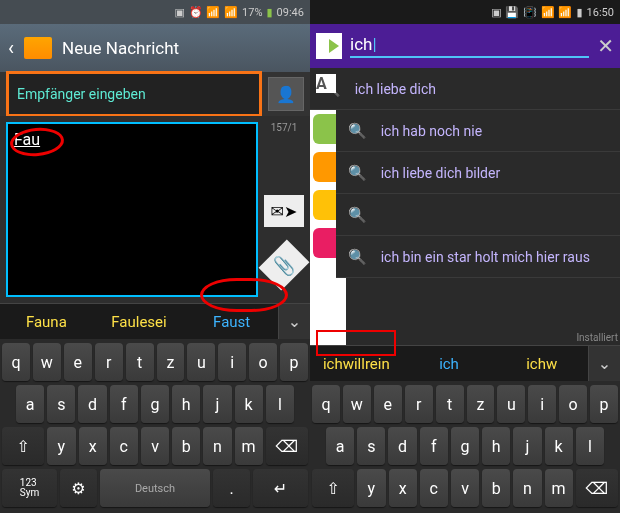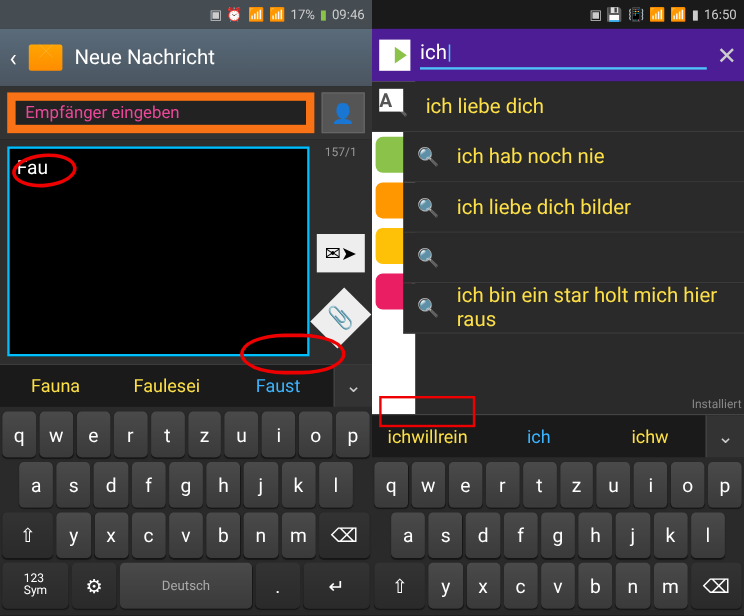--- a/index.html
+++ b/index.html
@@ -9,25 +9,25 @@
 .phone-right{width:310px}
 .status-bar{height:24px;background:#2a2a2a;display:flex;align-items:center;justify-content:flex-end;padding:0 6px;gap:4px;color:#ccc;font-size:11px}
 .phone-left .status-bar{background:#454c52}
 .status-icons{display:flex;gap:4px;align-items:center}
 .header{height:48px;background:linear-gradient(#5a6b7a,#4a5560);display:flex;align-items:center;padding:0 8px;gap:10px;color:#fff}
 .back-arrow{font-size:20px;color:#fff}
 .msg-icon{width:28px;height:22px;background:linear-gradient(#ffa500,#ff8c00);border-radius:2px;position:relative}
 .msg-icon::after{content:"";position:absolute;top:0;left:0;right:0;height:11px;background:linear-gradient(135deg,transparent 49%,#fff 50%,transparent 51%),linear-gradient(-135deg,transparent 49%,#fff 50%,transparent 51%)}
 .header-title{font-size:17px}
 .recipient-row{height:44px;background:#333;display:flex;align-items:center;padding:0 6px;gap:6px}
-.recipient-input{flex:1;height:34px;background:#222;border:7px solid #f97316;padding:0 8px;color:#ec4899;font-size:14px;display:flex;align-items:center}
+.recipient-input{flex:1;height:46px;background:#222;border:3px solid #f97316;padding:0 8px;color:#5eead4;font-size:14px;display:flex;align-items:center}
 .contact-btn{width:36px;height:34px;background:#555;display:flex;align-items:center;justify-content:center;color:#ddd;border:1px solid #666}
 .compose-area{flex:1;background:#2e2e2e;padding:6px;display:flex;gap:6px}
 .msg-box{flex:1;background:#000;border:2px solid #00bfff;padding:6px;position:relative}
-.msg-text{color:#fff;font-size:16px;}
+.msg-text{color:#fff;font-size:16px;text-decoration:underline}
 .red-circle1{position:absolute;border:3px solid #e00;border-radius:50%;width:54px;height:28px;top:128px;left:10px;transform:rotate(-5deg);pointer-events:none}
 .red-circle2{position:absolute;border:3px solid #e00;border-radius:50%/60%;width:88px;height:34px;top:278px;left:200px;pointer-events:none}
 .side-btns{width:40px;display:flex;flex-direction:column;gap:22px;align-items:center}
 .char-count{font-size:10px;color:#999;margin-bottom:40px}
 .send-btn{width:40px;height:32px;background:#eee;display:flex;align-items:center;justify-content:center;font-size:16px}
 .attach-btn{width:40px;height:32px;background:#eee;display:flex;align-items:center;justify-content:center;font-size:18px;transform:rotate(-45deg)}
 .attach-btn span{transform:rotate(45deg)}
 .suggest-bar{height:36px;background:#1a1a1a;display:flex;align-items:center;border-top:1px solid #444}
 .suggest{flex:1;text-align:center;color:#fde047;font-size:15px;padding:0 4px}
 .suggest.active{color:#3db4ff}
@@ -46,21 +46,21 @@
 .play-icon::before{content:"";position:absolute;right:3px;top:6px;border-left:10px solid #8bc34a;border-top:7px solid transparent;border-bottom:7px solid transparent}
 .search-input{flex:1;color:#fff;font-size:17px;border-bottom:2px solid #4fc3f7;padding-bottom:2px}
 .search-cursor{color:#4fc3f7}
 .close-x{color:#ccc;font-size:20px}
 .results{flex:1;background:#2a2a2a;overflow:hidden;position:relative}
 .bg-apps{position:absolute;left:0;top:0;width:36px;height:100%;background:#fff;z-index:0}
 .bg-apps div{width:30px;height:30px;margin:8px 3px;border-radius:6px}
 .result-item{height:42px;display:flex;align-items:center;padding:0 12px;gap:14px;border-bottom:1px solid #3a3a3a;position:relative;z-index:1;background:#2a2a2a;margin-left:26px}
 .result-item:first-child{margin-left:0}
 .mag-icon{color:#888;font-size:15px}
-.result-text{color:#fde047;font-size:17px}
+.result-text{color:#c4b5fd;font-size:14px}
 .letter-a{position:absolute;left:6px;top:6px;color:#555;font-size:16px;font-weight:bold;z-index:2;background:#fff;width:20px}
 .red-box{position:absolute;border:2px solid #e00;width:80px;height:26px;top:330px;left:316px;pointer-events:none;z-index:10}
 .installed{position:absolute;right:2px;bottom:2px;font-size:10px;color:#888;z-index:2}
 </style>
 </head>
 <body>
 
 <div class="phone phone-left">
   <div class="status-bar">
     <div class="status-icons">

